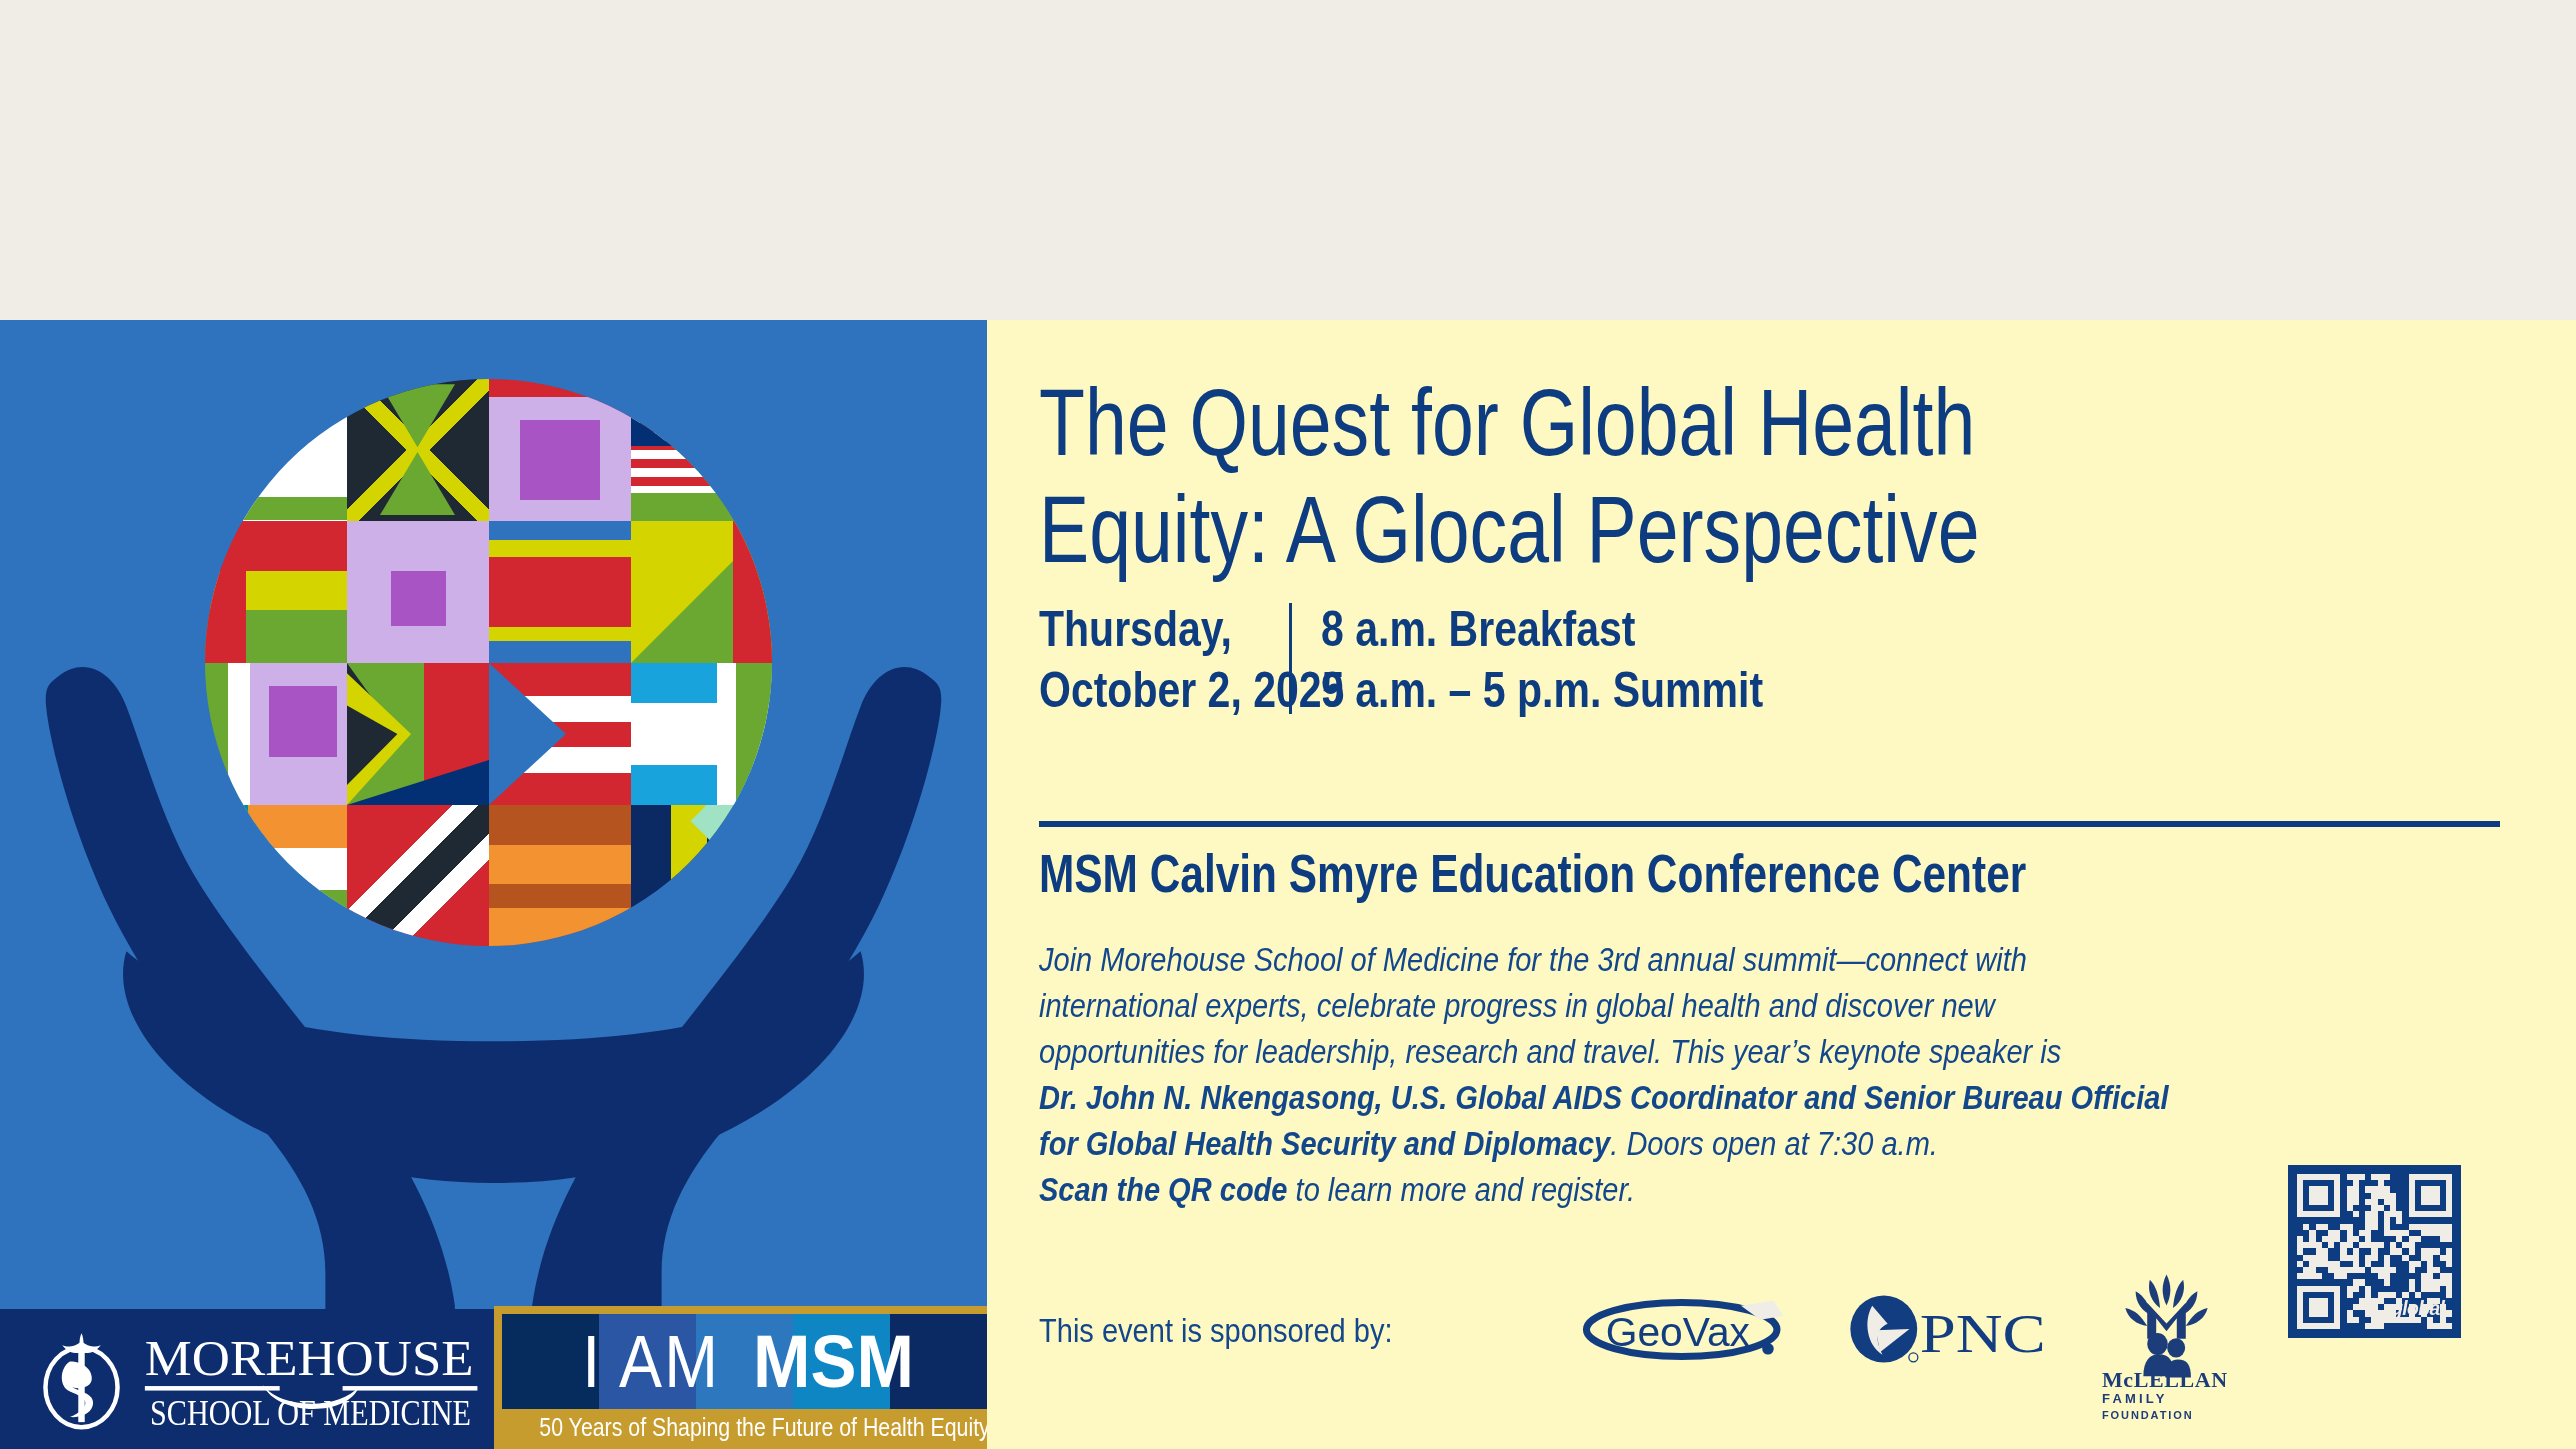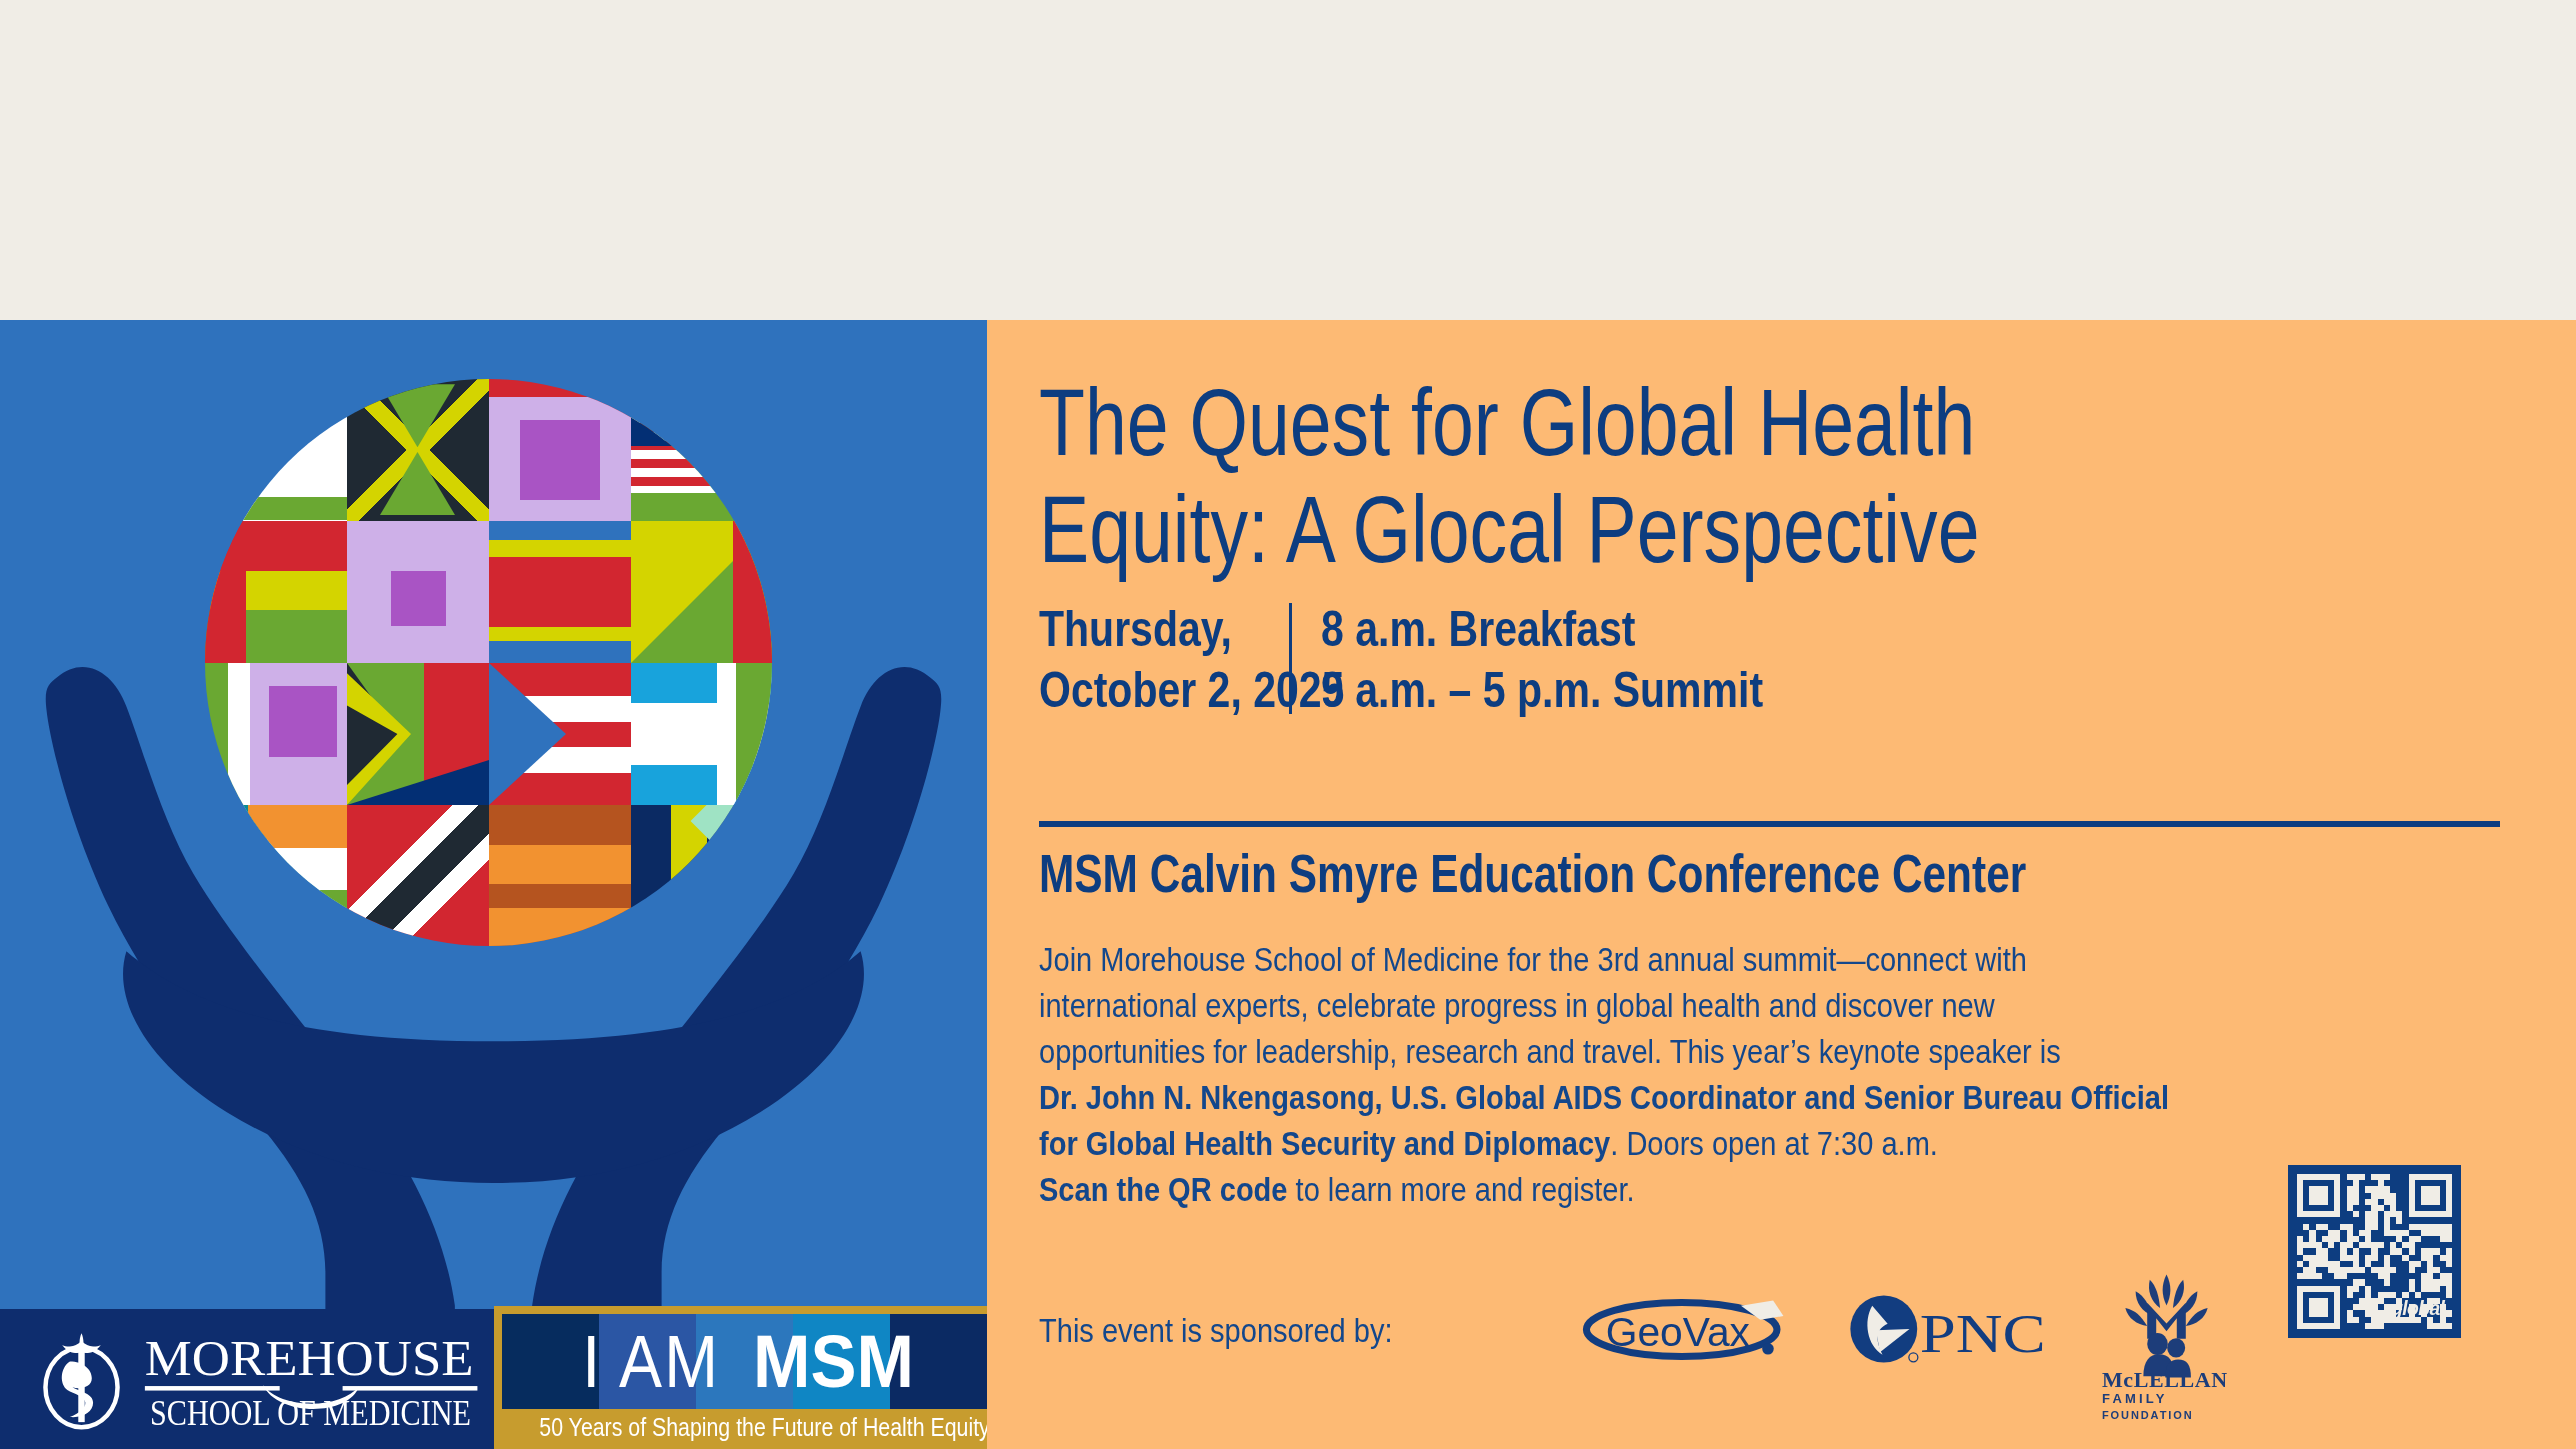--- a/index.html
+++ b/index.html
@@ -46,42 +46,42 @@
   .iam-inner div{height:95px;}
   .iam-text{position:absolute;left:0;top:7.7px;width:504px;height:95px;
             display:flex;align-items:center;justify-content:center;color:#fff;
             font-size:75px;line-height:75px;white-space:nowrap;text-align:right;}
   .iam-text .thin{font-weight:300;transform:scaleX(.86);display:inline-block;letter-spacing:2.6px;}
   .iam-text .bold{font-weight:700;transform:scaleX(.92);display:inline-block;margin-left:14px;}
   .iam-tag{position:absolute;left:0;top:107px;width:504px;text-align:center;color:#fff;
            font-size:26px;line-height:28px;transform:scaleX(.82);transform-origin:center top;white-space:nowrap;}
 
   
-  .right{position:absolute;left:987px;top:320px;width:1589px;height:1129px;background:#fdba74;}
+  .right{position:absolute;left:987px;top:320px;width:1589px;height:1129px;background:#fef9c3;}
   .maintitle{
     position:absolute;left:52px;top:49px;width:1507px;
     color:#0d3d80;font-size:94px;line-height:107px;font-weight:400;
     transform:scaleX(.80);transform-origin:left top;white-space:nowrap;
   }
   .maintitle .l2{display:block;}
 
   .dtrow{position:absolute;left:52px;top:279px;width:1494px;height:122px;}
   .dtleft{position:absolute;left:0;top:0;width:303px;color:#0d3d80;
           font-size:50px;line-height:61px;font-weight:700;transform:scaleX(.82);transform-origin:left top;white-space:nowrap;}
   .dtdiv{position:absolute;left:250px;top:3.9px;width:2.6px;height:111px;background:#0d3d80;}
   .dtright{position:absolute;left:282px;top:0;color:#0d3d80;
            font-size:50px;line-height:61px;font-weight:700;transform:scaleX(.82);transform-origin:left top;white-space:nowrap;}
 
   .rule{position:absolute;left:52px;top:501px;width:1461px;height:5.8px;background:#0d3d80;}
 
   .venue{position:absolute;left:52px;top:523px;color:#0d3d80;font-size:53px;line-height:62px;
          font-weight:700;transform:scaleX(.80);transform-origin:left top;white-space:nowrap;}
 
   .body{position:absolute;left:52px;top:617px;width:1404px;color:#13478c;
-        font-size:33px;line-height:46px;font-weight:400;}
+        font-size:33px;line-height:46px;font-weight:400;font-style:italic;}
   .body p{margin:0;transform:scaleX(.88);transform-origin:left top;white-space:nowrap;}
   .body b{font-weight:700;}
 
   .qr{position:absolute;left:1301px;top:845px;width:173px;height:173px;background:#0d3d80;
       padding:9px;box-sizing:border-box;}
   .qrgrid{width:155px;height:155px;display:grid;grid-template-columns:repeat(25,1fr);
           grid-template-rows:repeat(25,1fr);}
   .qrgrid i{display:block;background:#0d3d80;}
   .qrgrid i.on{background:#f0ede6;}
   .qrbit{position:absolute;right:16.7px;bottom:18px;color:#f0ede6;font-size:19.3px;font-style:italic;

